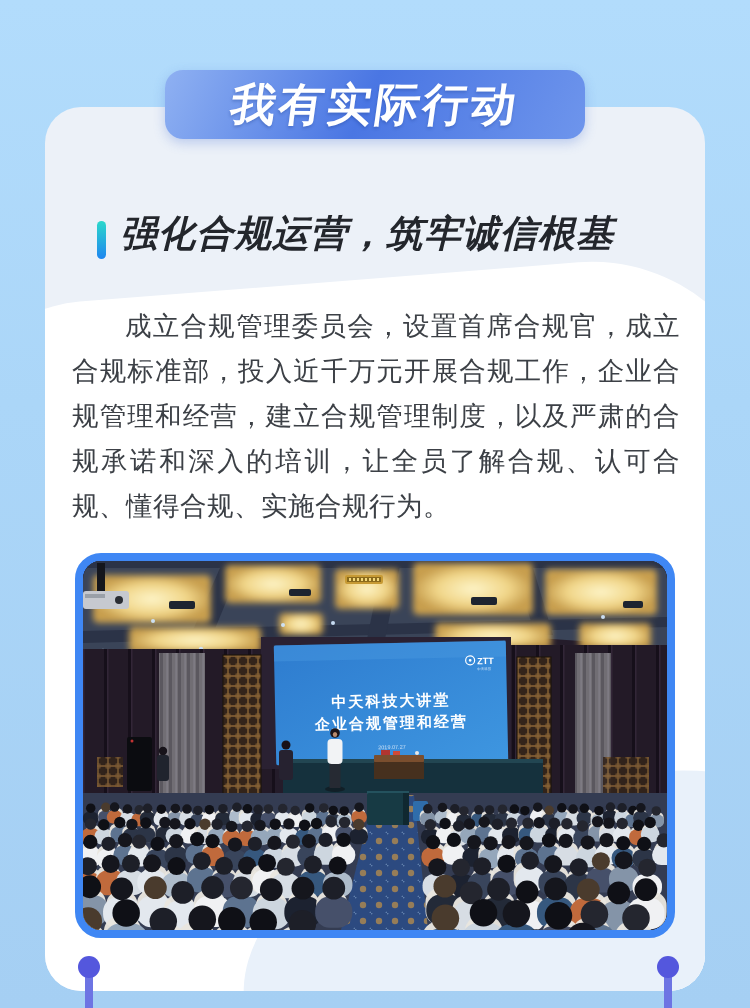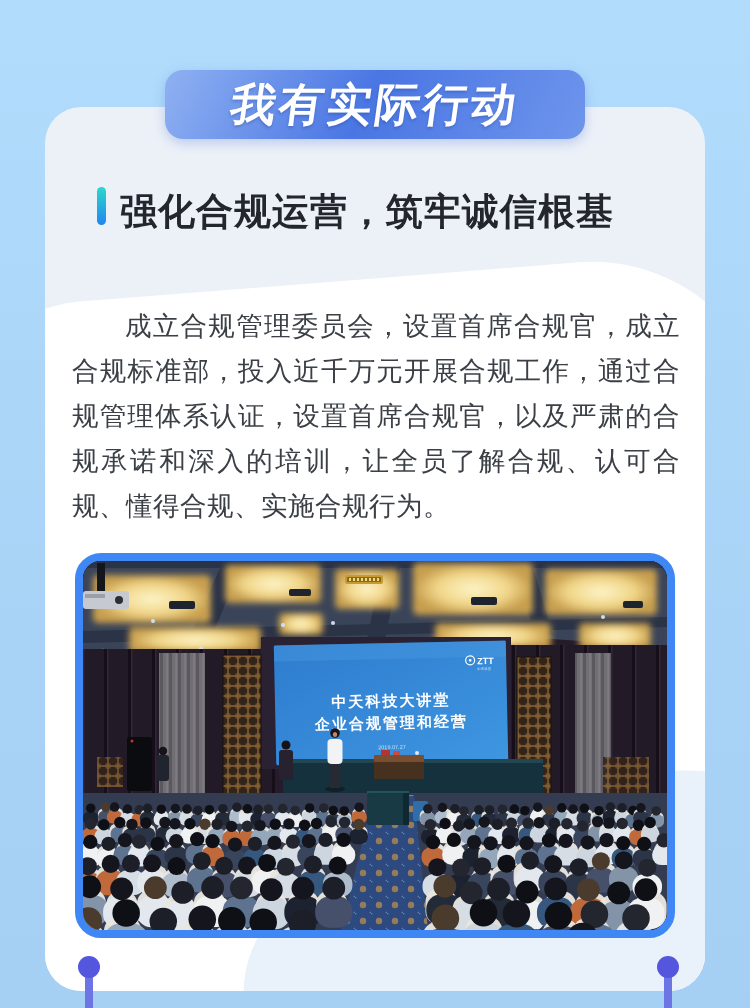--- a/index.html
+++ b/index.html
@@ -24,21 +24,21 @@
   .banner{
     position:absolute;left:165px;top:70px;width:420px;height:69px;border-radius:18px;
     background:linear-gradient(115deg,#8fb1f2 0%,#4a76e3 48%,#6e95ec 100%);
     display:flex;align-items:center;justify-content:center;z-index:3;
     box-shadow:0 4px 12px rgba(62,104,210,0.28);
   }
   .banner-text{
     color:#fff;font-size:45px;font-weight:bold;letter-spacing:3px;
     transform:skewX(-8deg);text-shadow:0 2px 3px rgba(28,58,140,0.30);white-space:nowrap;
   }
-  .section-title{position:absolute;left:52px;top:80px;display:flex;align-items:flex-start;}
+  .section-title{position:absolute;left:52px;top:102px;display:flex;align-items:flex-end;font-style:italic;}
   .accent-bar{
     width:9px;height:38px;border-radius:5px;margin-right:14px;
     background:linear-gradient(180deg,#2bd8cb 0%,#1f86f0 100%);
   }
   .title-text{margin:0;font-size:37px;font-weight:bold;color:#23262c;letter-spacing:1px;white-space:nowrap;}
   .article{
     position:absolute;left:27px;right:25px;top:170px;
     font-size:26.5px;line-height:45px;color:#3c4046;
     text-align:justify;text-indent:2em;letter-spacing:0.5px;
   }
@@ -66,21 +66,21 @@
 
   <div class="card">
     <div class="white-wave"></div>
     <div class="tint-br"></div>
 
     <div class="section-title">
       <span class="accent-bar"></span>
       <h1 class="title-text">强化合规运营，筑牢诚信根基</h1>
     </div>
 
-    <p class="article">成立合规管理委员会，设置首席合规官，成立合规标准部，投入近千万元开展合规工作，通过合规管理体系认证，设置首席合规官，以及严肃的合规承诺和深入的培训，让全员了解合规、认可合规、懂得合规、实施合规行为。</p>
+    <p class="article">成立合规管理委员会，设置首席合规官，成立合规标准部，投入近千万元开展合规工作，企业合规管理和经营，建立合规管理制度，以及严肃的合规承诺和深入的培训，让全员了解合规、认可合规、懂得合规、实施合规行为。</p>
 
     <div class="photo-frame">
       <svg width="584" height="369" viewBox="0 0 584 369">
         <defs>
           <linearGradient id="scr" x1="0" y1="0" x2="1" y2="1">
             <stop offset="0" stop-color="#2e7ccf"></stop>
               <stop offset="1" stop-color="#3e96e0"></stop>
           </linearGradient>
           <radialGradient id="glow">
             <stop offset="0" stop-color="#fdf4c8"></stop>

